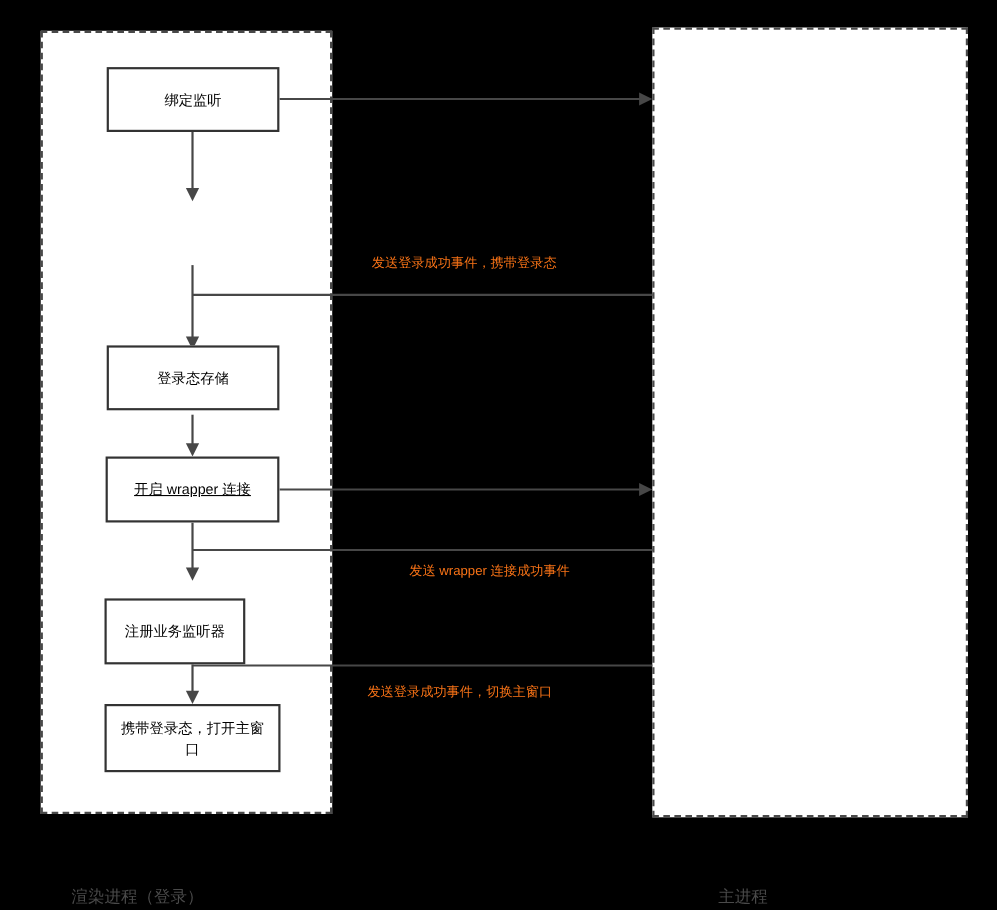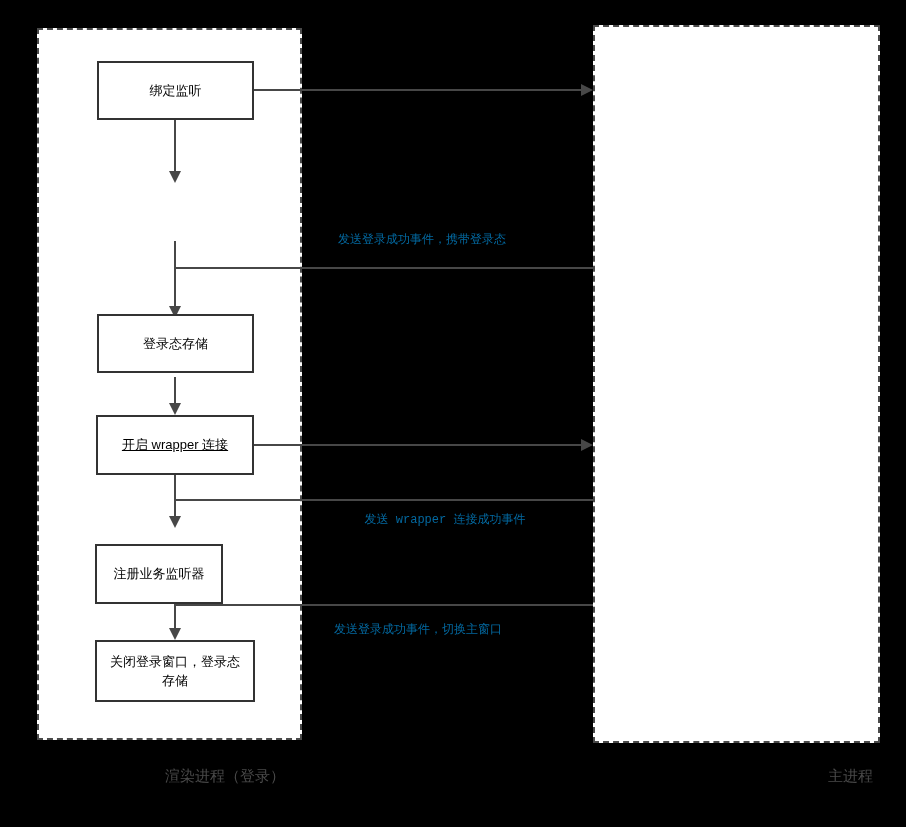--- a/index.html
+++ b/index.html
@@ -50,35 +50,35 @@
   .node-2 { left: 103px; top: 183px; width: 144px; height: 58px; }
   .node-3 { left: 97px;  top: 314px; width: 157px; height: 59px; }
   .node-4 { left: 96px;  top: 415px; width: 158px; height: 60px; text-decoration: underline; }
   .node-5 { left: 95px;  top: 544px; width: 128px; height: 60px; }
   .node-6 { left: 95px;  top: 640px; width: 160px; height: 62px; }
   .msg-label {
     position: absolute;
     width: 220px;
     text-align: center;
     font-size: 12px;
-    color: #0369a1;
+    color: #f97316;
     z-index: 3;
     white-space: nowrap;
-    font-family: Liberation Mono, monospace;
   }
   .msg-login-success  { left: 312px; top: 231px; }
   .msg-wrapper-ok     { left: 303px; top: 511px; padding-left: 32px; }
   .msg-init-done      { left: 308px; top: 621px; }
   .lane-label {
     position: absolute;
     width: 220px;
-    text-align: right;
+    text-align: left;
     font-size: 15px;
     color: #4a4a4a;
     z-index: 3;
+    margin-top: 39px;
   }
   .lane-label-left  { left: 65px;  top: 767px; }
   .lane-label-right { left: 653px; top: 767px; }
 </style>
 </head>
 <body>
 
 <div class="canvas">
 
   <div class="lane-container lane-left"></div>
@@ -109,21 +109,21 @@
 
       <polygon points="581,84 581,96 593,90"></polygon>
       <polygon points="581,439 581,451 593,445"></polygon>
     </g>
   </svg>
 
   <div class="flow-node node-1">绑定监听</div>
   <div class="flow-node node-3">登录态存储</div>
   <div class="flow-node node-4">开启 wrapper 连接</div>
   <div class="flow-node node-5">注册业务监听器</div>
-  <div class="flow-node node-6">关闭登录窗口，登录态存储</div>
+  <div class="flow-node node-6">携带登录态，打开主窗口</div>
 
   <div class="msg-label msg-login-success">发送登录成功事件，携带登录态</div>
   <div class="msg-label msg-wrapper-ok">发送 wrapper 连接成功事件</div>
   <div class="msg-label msg-init-done">发送登录成功事件，切换主窗口</div>
 
   <div class="lane-label lane-label-left">渲染进程（登录）</div>
   <div class="lane-label lane-label-right">主进程</div>
 
 </div>
 

